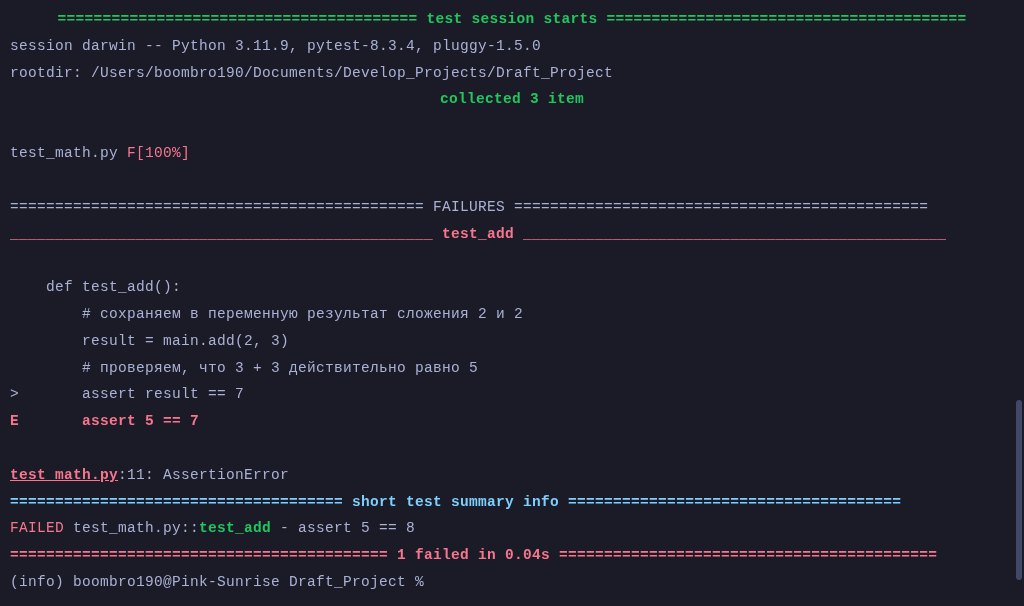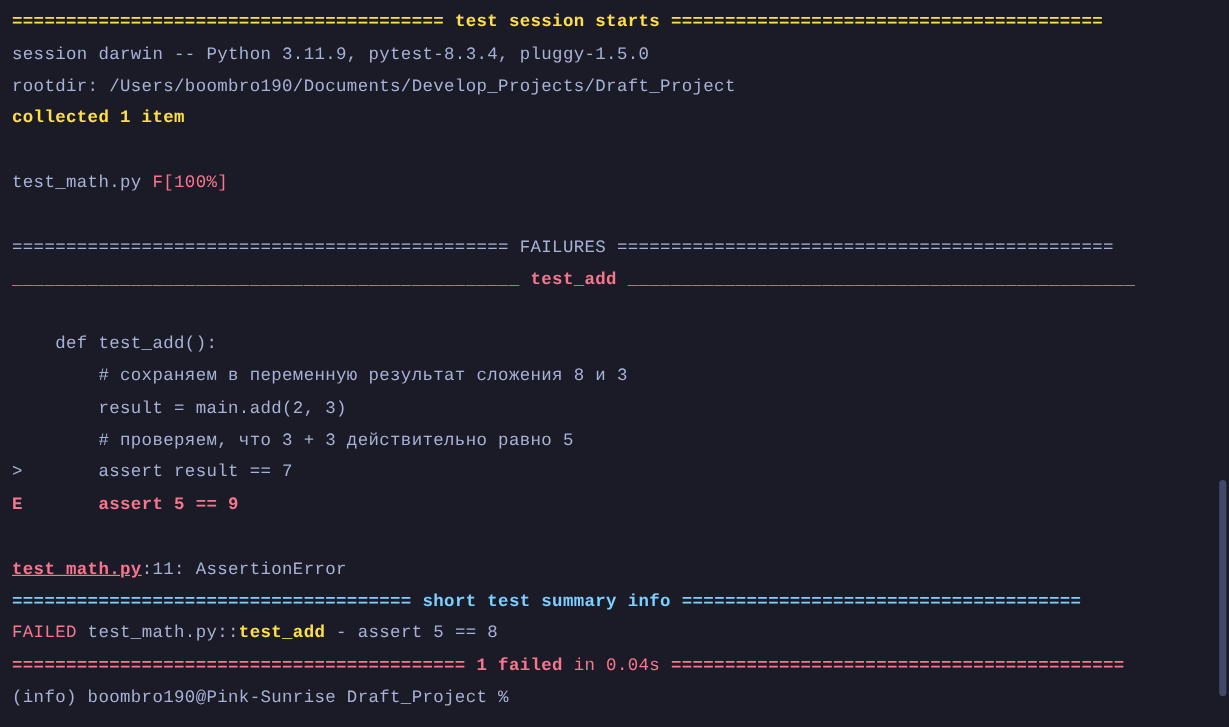--- a/index.html
+++ b/index.html
@@ -17,21 +17,22 @@
       width: 1024px;
       height: 606px;
       overflow: hidden;
       letter-spacing: 0.3px;
     }
     .line {
       white-space: pre;
     }
     .bold {
       font-weight: bold;
-      color: #fde047;
+      color: #22c55e;
+      text-align: center;
     }
     .red {
       color: #f7768e;
     }
     .red-bold {
       color: #f7768e;
       font-weight: bold;
     }
     .cyan-bold {
       color: #7dcfff;
@@ -56,49 +57,49 @@
   </style>
 </head>
 <body>
 
 <div class="line bold"><span>========================================</span><span> test session starts </span><span>========================================</span></div>
 
 <div class="line">session darwin -- Python 3.11.9, pytest-8.3.4, pluggy-1.5.0</div>
 
 <div class="line">rootdir: /Users/boombro190/Documents/Develop_Projects/Draft_Project</div>
 
-<div class="line bold">collected 1 item</div>
+<div class="line bold">collected 3 item</div>
 
 <div class="line">&nbsp;</div>
 
 <div class="line spread">
   <span><span>test_math.py </span><span class="red">F</span></span>
   <span class="red">[100%]</span>
 </div>
 
 <div class="line">&nbsp;</div>
 
 <div class="line"><span>==============================================</span><span> FAILURES </span><span>==============================================</span></div>
 
 <div class="line red-bold"><span>_______________________________________________</span><span> test_add </span><span>_______________________________________________</span></div>
 
 <div class="line">&nbsp;</div>
 
 <div class="line">    def test_add():</div>
-<div class="line">        # сохраняем в переменную результат сложения 8 и 3</div>
+<div class="line">        # сохраняем в переменную результат сложения 2 и 2</div>
 <div class="line">        result = main.add(2, 3)</div>
 <div class="line">        # проверяем, что 3 + 3 действительно равно 5</div>
 <div class="line">&gt;       assert result == 7</div>
-<div class="line red-bold"><span>E       </span><span>assert 5 == 9</span></div>
+<div class="line red-bold"><span>E       </span><span>assert 5 == 7</span></div>
 
 <div class="line">&nbsp;</div>
 
 <div class="line"><span class="red-bold underline">test_math.py</span><span>:11</span><span>: AssertionError</span></div>
 
 <div class="line cyan-bold"><span>=====================================</span><span> short test summary info </span><span>=====================================</span></div>
 
 <div class="line"><span class="red">FAILED</span><span> test_math.py::</span><span class="bold">test_add</span><span> - assert 5 == 8</span></div>
 
-<div class="line red-bold"><span>==========================================</span><span> 1 failed</span><span class="red" style="font-weight:normal"> in 0.04s </span><span>==========================================</span></div>
+<div class="line red-bold"><span>==========================================</span><span> 1 failed</span><span class="red" style="font-weight:bold"> in 0.04s </span><span>==========================================</span></div>
 
 <div class="line">(info) boombro190@Pink-Sunrise Draft_Project % </div>
 
 <div class="scrollbar"></div>
 
 </body></html>

